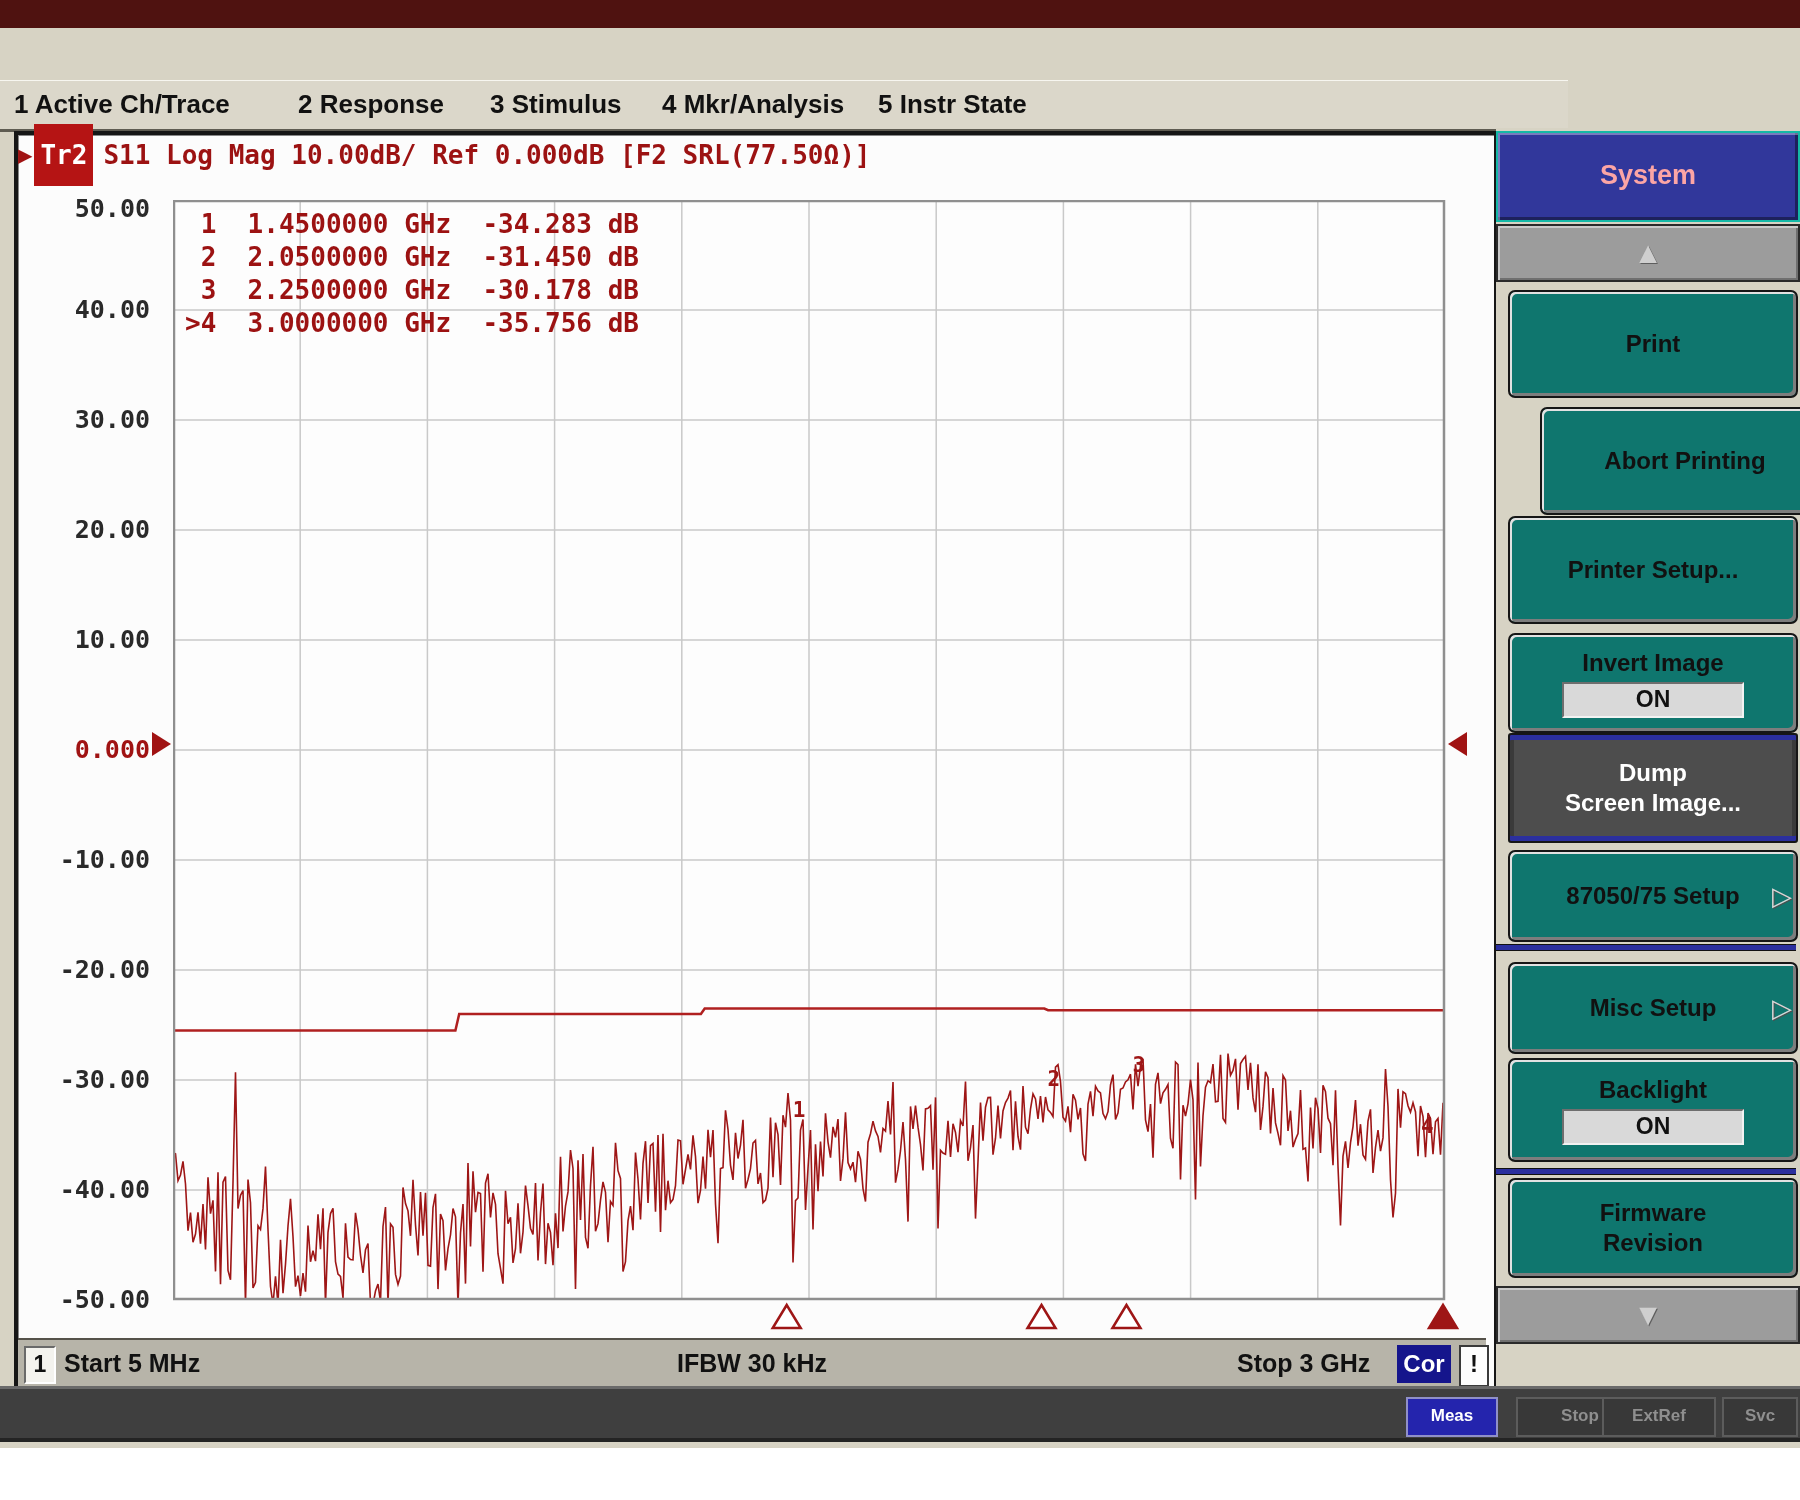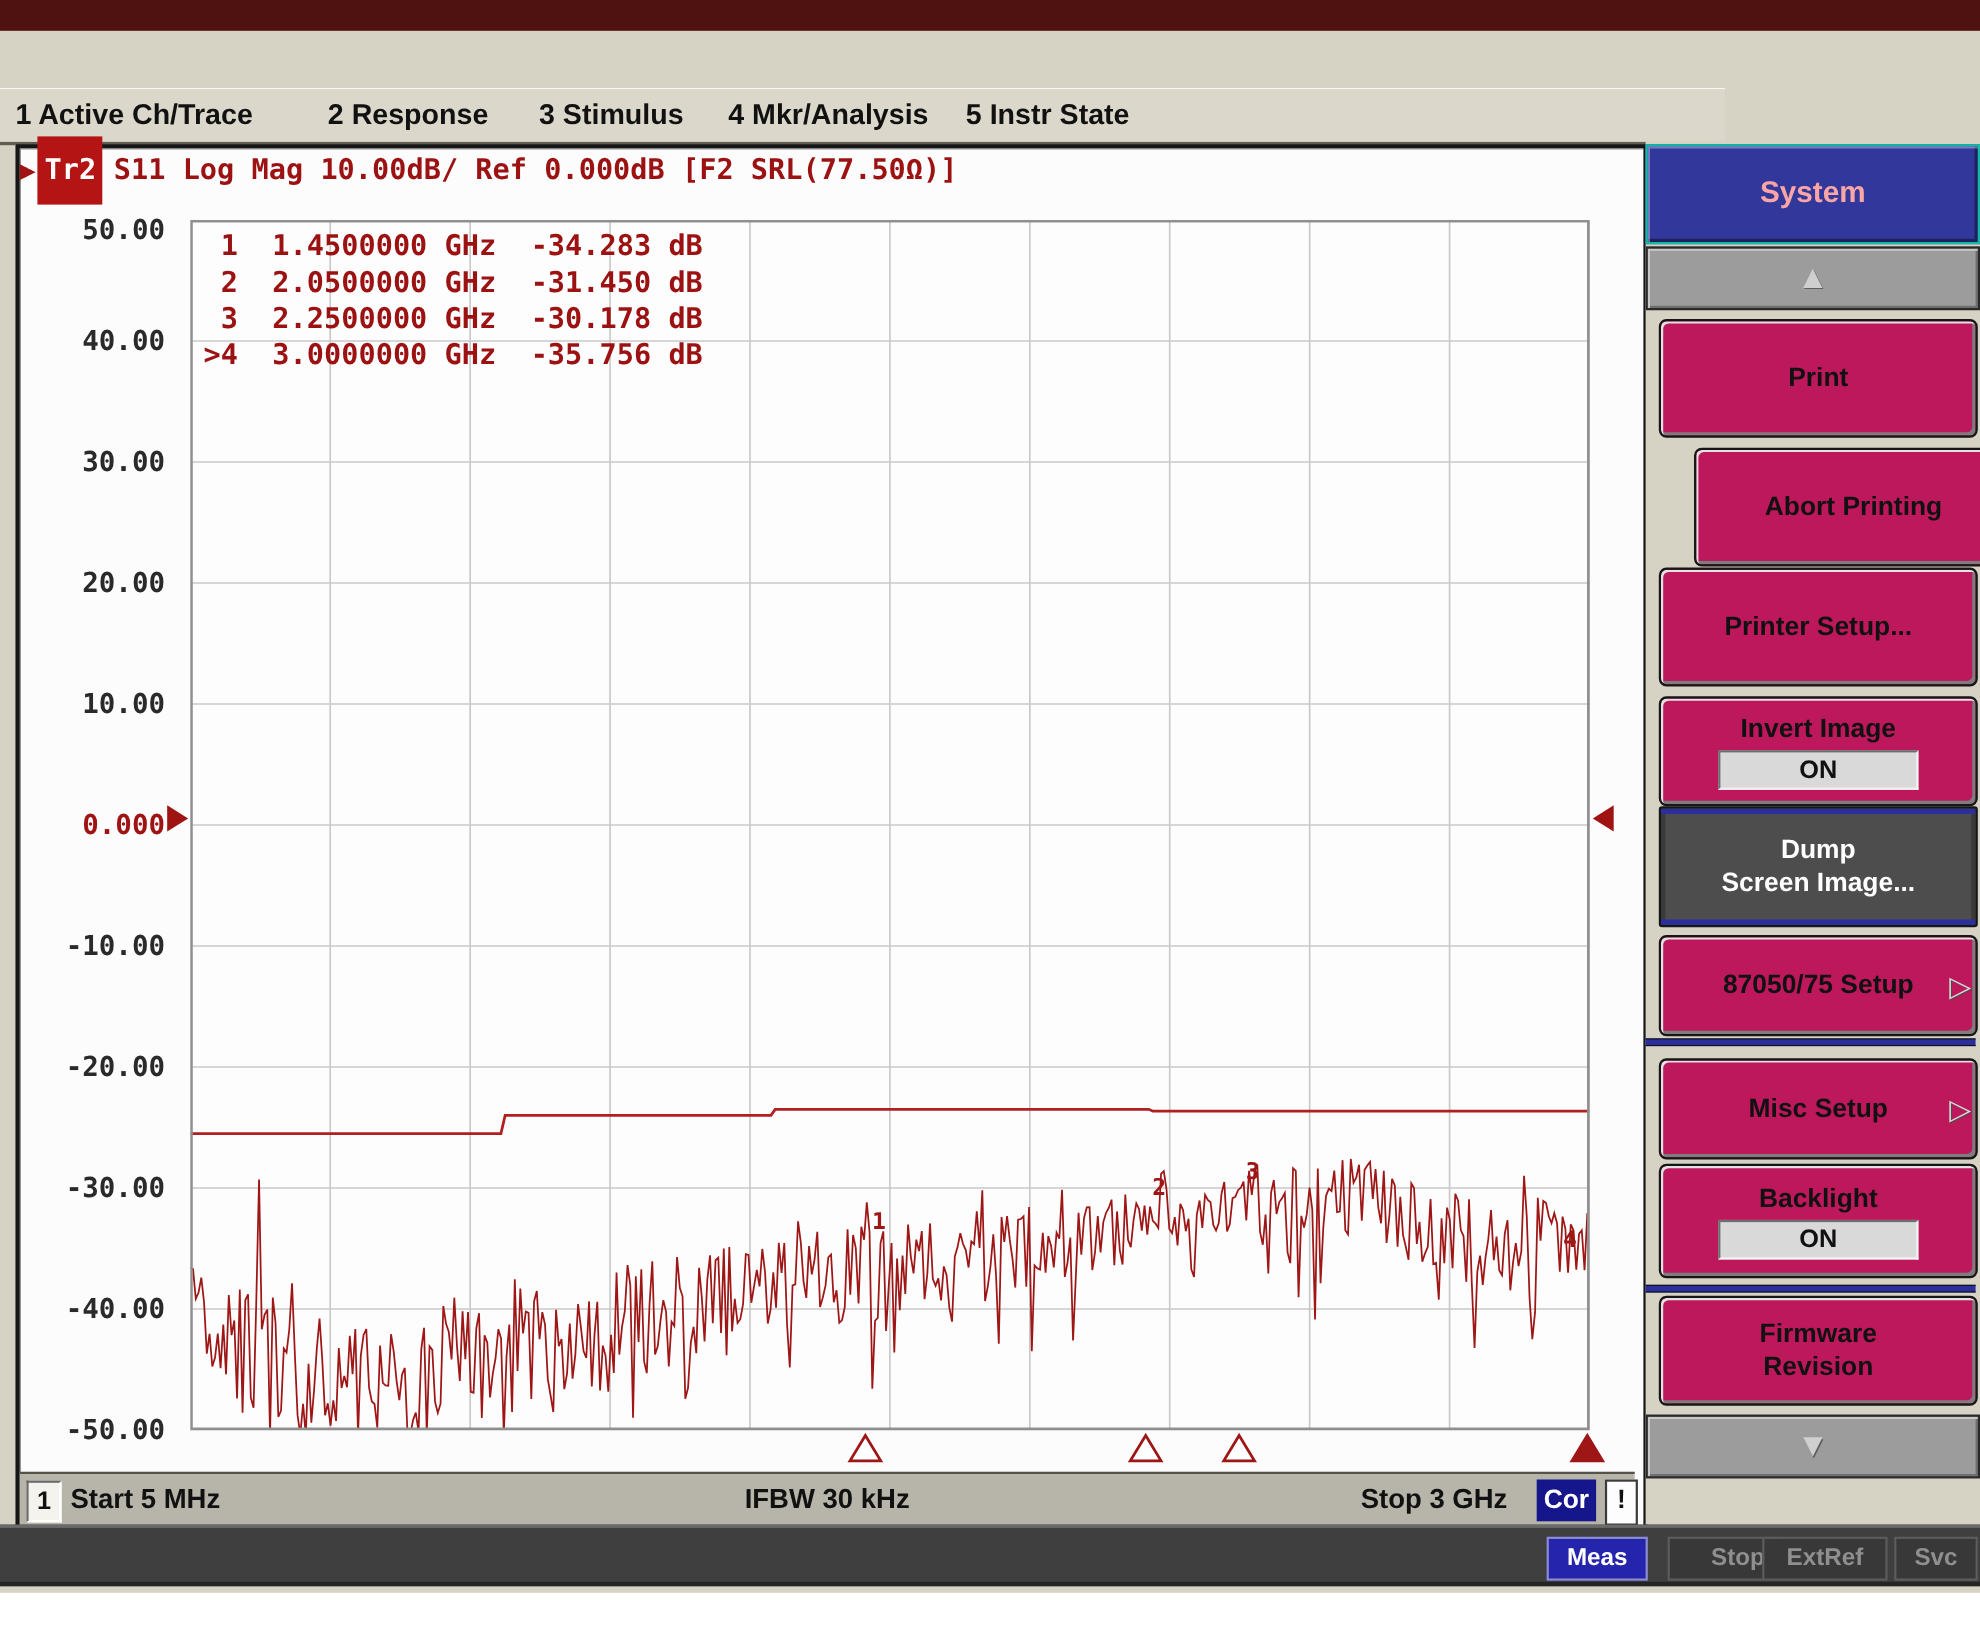--- a/index.html
+++ b/index.html
@@ -80,21 +80,21 @@
     position:absolute;left:1496px;top:131px;width:300px;height:87px;background:#31379b;
     border:2px solid #14b8a6;box-shadow:inset 2px 2px 0 rgba(255,255,255,.35),inset -3px -3px 0 rgba(0,0,0,.4);
     color:#fca5a5;font-size:27px;font-weight:600;text-align:center;line-height:85px;z-index:3;
   }
   .sk-arrowbtn{
     position:absolute;left:1496px;width:300px;background:#9c9c9c;
     border:2px solid #2a2a2a;box-shadow:inset 2px 2px 0 #c9c9c9,inset -2px -2px 0 #6f6f6f;
     text-align:center;color:#cfcfcf;text-shadow:1px 1px 0 #5e5e5e;font-size:30px;z-index:3;
   }
   .softkey{
-    position:absolute;left:1508px;width:286px;background:#be185d;
+    position:absolute;left:1508px;width:286px;background:#0f766e;
     border:2px solid #161616;border-radius:7px;
     box-shadow:inset 2px 2px 0 #e2e2e2,inset -3px -3px 0 #7d7d7d;
     color:#111;font-size:24px;font-weight:600;
     display:flex;flex-direction:column;align-items:center;justify-content:center;
     text-align:center;line-height:30px;z-index:3;
   }
   .softkey .on-box{
     margin-top:4px;width:62%;height:32px;background:#d9d9d9;
     border-top:2px solid #6e6e6e;border-left:2px solid #6e6e6e;
     border-bottom:2px solid #f2f2f2;border-right:2px solid #f2f2f2;
@@ -108,21 +108,21 @@
     position:absolute;right:4px;top:50%;transform:translateY(-50%);
     color:#d8d8d8;text-shadow:1px 1px 0 #4e4e4e;font-size:26px;font-weight:400;
   }
   .sk-sep{position:absolute;left:1496px;width:300px;height:5px;background:#2b2f9e;border-top:1px solid #111;border-bottom:1px solid #111;z-index:3;}
   
   #bottom-bar{
     position:absolute;left:0;top:1386px;width:1800px;height:56px;background:#3f3f3f;
     border-top:3px solid #6a6a6a;border-bottom:4px solid #242424;box-sizing:border-box;z-index:7;
   }
   .bb-box{
-    position:absolute;top:8px;height:36px;text-align:center;font-size:22px;font-weight:600;line-height:34px;
+    position:absolute;top:8px;height:36px;text-align:center;font-size:17px;font-weight:600;line-height:34px;
   }
   #bb-meas{left:1406px;width:88px;background:#2424ad;color:#fff;border:2px solid #8f8fc8;}
   .bb-dim{background:#383838;color:#8f8f8f;border:2px solid #5c5c5c;}
   #bb-stop{left:1516px;width:68px;padding-left:28px;}
   #bb-extref{left:1602px;width:110px;}
   #bb-svc{left:1722px;width:72px;}
 </style>
 </head>
 <body>
 

